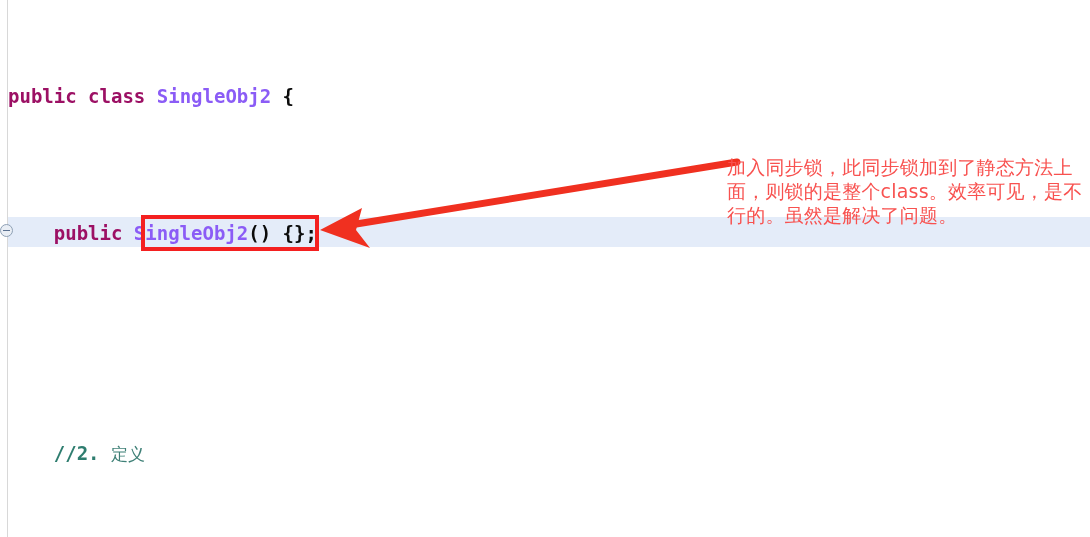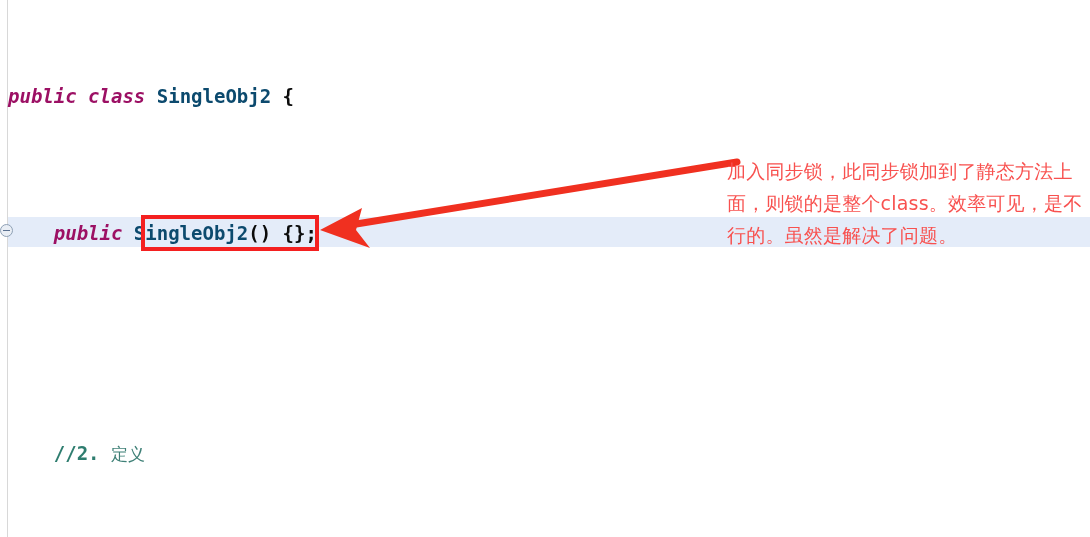--- a/index.html
+++ b/index.html
@@ -64,22 +64,22 @@
     width: 1082px;
     font-size: 19px;
     line-height: 27.5px;
     white-space: pre;
     color: #1a1a1a;
     font-weight: bold;
     letter-spacing: 0px;
   }
   .ln { display: block; height: 27.5px; }
 
-  .kw   { color: #9c1064; font-style: italic; }          
-  .type { color: #0c4a6e; }  
+  .kw   { color: #9c1064; }          
+  .type { color: #8b5cf6; }  
   .pun  { color: #0b0b0b; }
   .cmt  { color: #2e7d6f; font-weight: bold; }
   .cmtcjk {
     color: #3f8077;
     font-family: "DejaVu Sans", "Liberation Sans", sans-serif;
     font-weight: normal;
     font-size: 17px;
   }
 
   
@@ -106,21 +106,21 @@
 
   
   #annotation {
     position: absolute;
     left: 727px;
     top: 155px;
     width: 362px;
     color: #f8514f;
     font-family: "DejaVu Sans", "Liberation Sans", sans-serif;
     font-size: 19px;
-    line-height: 32px;
+    line-height: 24px;
     font-weight: normal;
     white-space: pre-wrap;
     letter-spacing: 0.2px;
   }
 </style>
 </head>
 <body>
 
 <div id="root">
 

